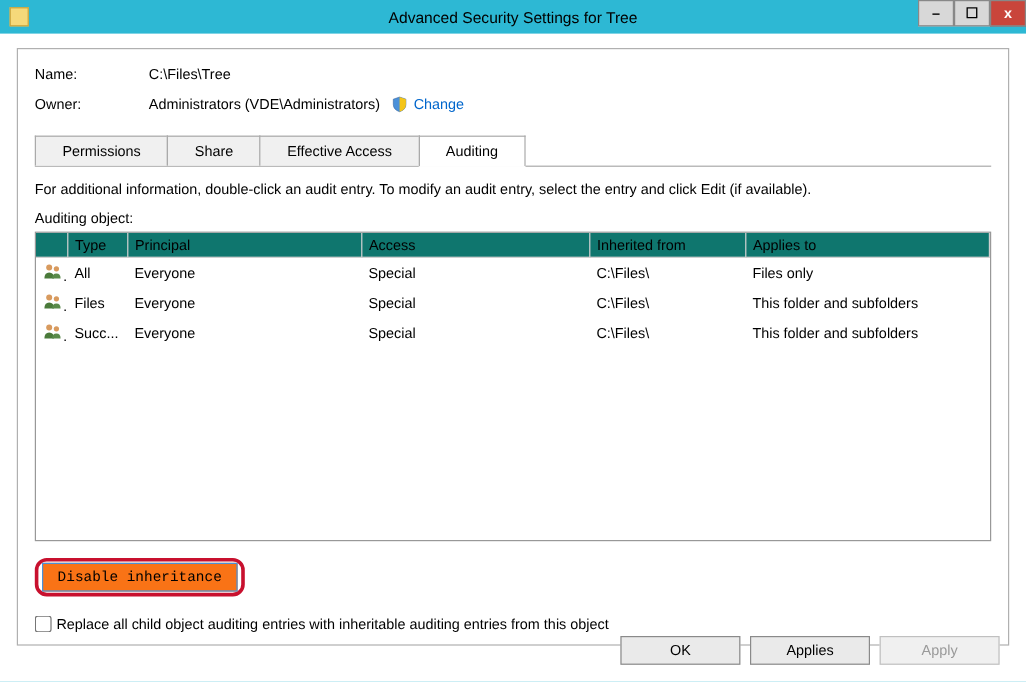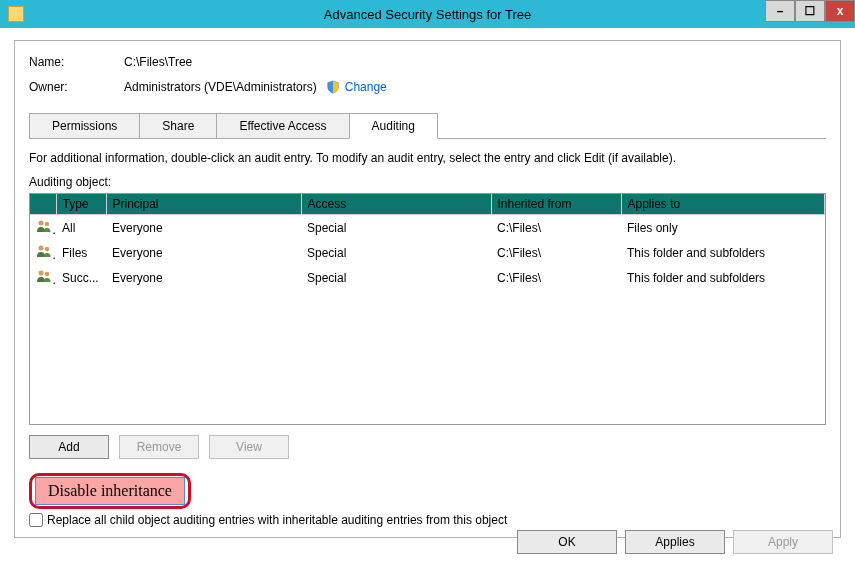--- a/index.html
+++ b/index.html
@@ -34,22 +34,22 @@
 .col-principal { width: 195px; }
 .col-access { width: 190px; }
 .col-inherited { width: 130px; }
 .user-icon { width: 16px; height: 16px; display: inline-block; }
 .user-icon svg { width: 16px; height: 16px; }
 .btn-row { display: flex; gap: 10px; margin-top: 10px; }
 .btn { padding: 4px 0; width: 80px; text-align: center; border: 1px solid #8a8a8a; background: #eaeaea; cursor: pointer; font-size: 12px; font-family: inherit; }
 .btn:disabled { color: #9a9a9a; border-color: #c0c0c0; background: #f0f0f0; cursor: default; }
 .disable-row { margin-top: 14px; }
 .highlight-circle { border: 3px solid #c8102e; border-radius: 10px; display: inline-block; padding: 1px 3px; }
-.disable-btn { padding: 4px 12px; border: 1px solid #4a90d9; background: #fca5a5; cursor: pointer; font-size: 16px; font-family: Liberation Serif, serif; }
-.checkbox-row { margin-top: 4px; display: flex; align-items: center; gap: 4px; }
+.disable-btn { padding: 4px 12px; border: 1px solid #4a90d9; background: #f97316; cursor: pointer; font-size: 12px; font-family: Liberation Mono, monospace; }
+.checkbox-row { margin-top: 16px; display: flex; align-items: center; gap: 4px; }
 .checkbox-row input { width: 14px; height: 14px; }
 .footer-btns { position: absolute; right: 22px; bottom: 14px; display: flex; gap: 8px; }
 .footer-btns .btn { width: 100px; }
 </style>
 </head>
 <body>
 
 <div class="window">
   <div class="titlebar">
     <span class="titlebar-icon"></span>
@@ -149,25 +149,20 @@
                   <td>Succ...</td>
                   <td>Everyone</td>
                   <td>Special</td>
                   <td>C:\Files\</td>
                   <td>This folder and subfolders</td>
                 </tr>
               </tbody>
           </table>
         </div>
 
-        <div class="btn-row">
-          <button class="btn">Add</button>
-          <button class="btn" disabled="">Remove</button>
-          <button class="btn" disabled="">View</button>
-        </div>
 
         <div class="disable-row">
           <span class="highlight-circle">
             <button class="disable-btn">Disable inheritance</button>
           </span>
         </div>
 
         <div class="checkbox-row">
           <input type="checkbox" style="">
           <span>Replace all child object auditing entries with inheritable auditing entries from this object</span>

